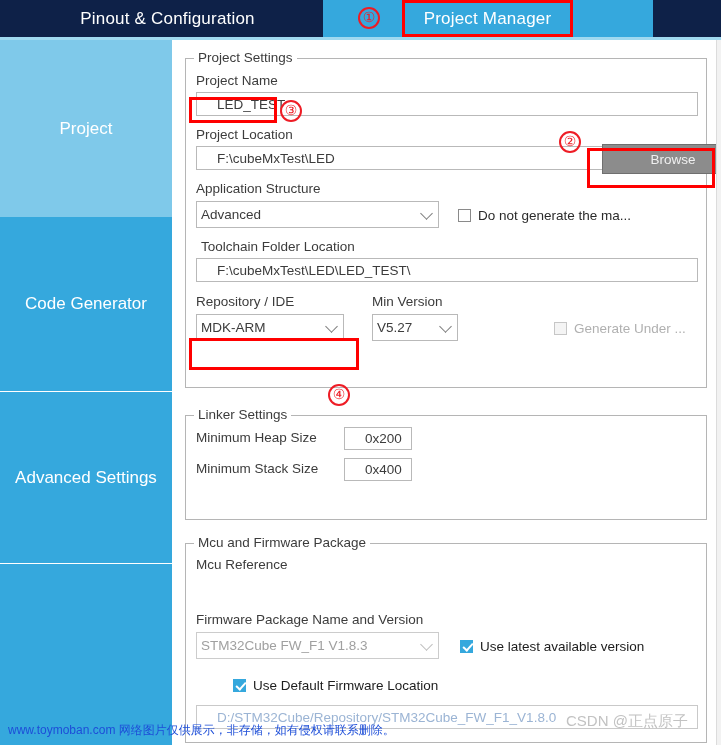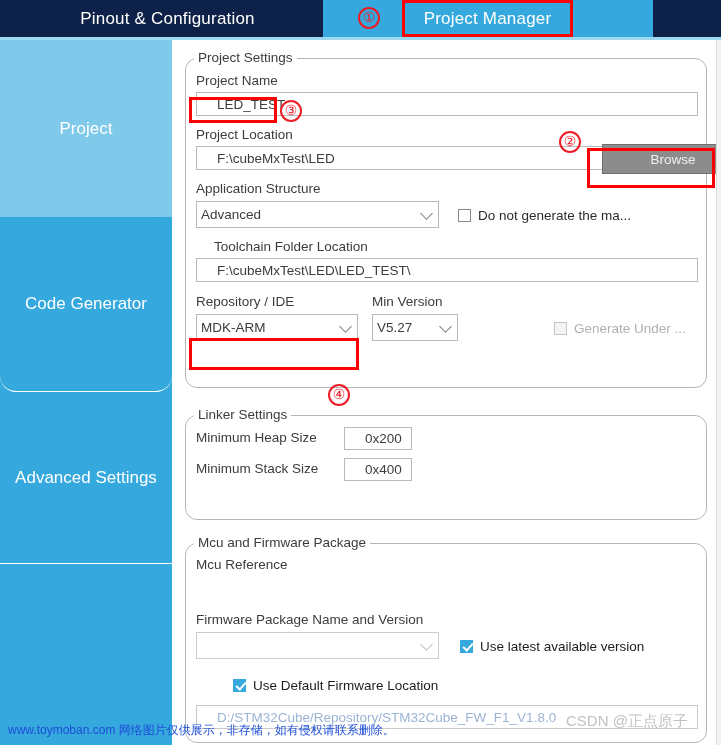--- a/index.html
+++ b/index.html
@@ -66,21 +66,21 @@
   .sidebar {
     position: absolute; left: 0; top: 40px; width: 172px; height: 705px;
     background: #35a8dd;
   }
   .side-item {
     position: absolute; left: 0; width: 172px;
     display: flex; align-items: center; justify-content: center;
     color: #ffffff; font-size: 17px; white-space: nowrap;
   }
   #side-project { top: 0;   height: 177px; background: #7fc9ea; }
-  #side-codegen { top: 177px; height: 175px; background: #35a8dd; border-bottom: 1px solid #ffffff; border-radius: 16px; }
+  #side-codegen { top: 177px; height: 175px; background: #35a8dd; border-bottom: 1px solid #ffffff; }
   #side-adv     { top: 353px; height: 171px; background: #35a8dd; border-bottom: 1px solid #ffffff; }
   #side-blank   { top: 525px; height: 180px; background: #35a8dd; }
 
   .sidebar-divider {
     position: absolute; left: 172px; top: 40px; width: 2px; height: 705px;
     background: #ffffff;
   }
 
   
   .content {
@@ -88,21 +88,21 @@
     background: #ffffff;
   }
   .vscroll {
     position: absolute; right: 0; top: 40px; width: 5px; height: 705px;
     background: #f2f2f2; border-left: 1px solid #dcdcdc;
   }
 
   
   .group {
     position: absolute;
-    border: 1px solid #b5b5b5; border-radius: 12px; text-align: center;
+    border: 1px solid #b5b5b5; border-radius: 0; text-align: center;
   }
   .group > .legend {
     position: absolute; top: -9px; left: 8px;
     background: #ffffff; padding: 0 4px;
     font-size: 13.5px; color: #3c3c3c; white-space: nowrap;
   }
   #grp-project { left: 11px; top: 18px;  width: 522px; height: 330px; }
   #grp-linker  { left: 11px; top: 375px; width: 522px; height: 105px; }
   #grp-mcu     { left: 11px; top: 503px; width: 522px; height: 200px; }
 
@@ -219,29 +219,29 @@
     <span class="lbl" style="left:10px; top:122px;">Application Structure</span>
     <div class="combo" style="left:10px; top:142px; width:243px; height:27px;">
       <span>Advanced</span>
       <span class="chev"></span>
     </div>
     <div class="cbrow" style="left:272px; top:149px;">
       <span class="cb"></span>
       <span class="cbtext">Do not generate the ma...</span>
     </div>
 
-    <span class="lbl" style="left:28px; top:180px;">Toolchain Folder Location</span>
+    <span class="lbl" style="left:15px; top:180px;">Toolchain Folder Location</span>
     <div class="txt" style="left:10px; top:199px; width:502px; height:24px;">
       <span>F:\cubeMxTest\LED\LED_TEST\</span>
     </div>
 
     <span class="lbl" style="left:10px; top:235px;">Repository / IDE</span>
     <span class="lbl" style="left:186px; top:235px;">Min Version</span>
 
-    <div class="combo" style="left:10px; top:255px; width:162px; height:27px;">
+    <div class="combo" style="left:10px; top:255px; width:148px; height:27px;">
       <span>MDK-ARM</span>
       <span class="chev"></span>
     </div>
     <div class="combo" style="left:186px; top:255px; width:86px; height:27px;">
       <span>V5.27</span>
       <span class="chev"></span>
     </div>
     <div class="cbrow" style="left:368px; top:262px;">
       <span class="cb dis"></span>
       <span class="cbtext dis">Generate Under ...</span>
@@ -262,20 +262,21 @@
     </div>
   </div>
 
   <div class="group" id="grp-mcu">
     <span class="legend">Mcu and Firmware Package</span>
 
     <span class="lbl" style="left:10px; top:13px;">Mcu Reference</span>
 
     <span class="lbl" style="left:10px; top:68px;">Firmware Package Name and Version</span>
     <div class="combo dis" style="left:10px; top:88px; width:243px; height:27px;">
+      <span>STM32Cube FW_F1 V1.8.3</span>
       <span class="chev"></span>
     </div>
     <div class="cbrow" style="left:274px; top:95px;">
       <span class="cb checked"></span>
       <span class="cbtext bold">Use latest available version</span>
     </div>
 
     <div class="cbrow" style="left:10px; top:134px;padding-left:37px;">
       <span class="cb checked"></span>
       <span class="cbtext bold">Use Default Firmware Location</span>

